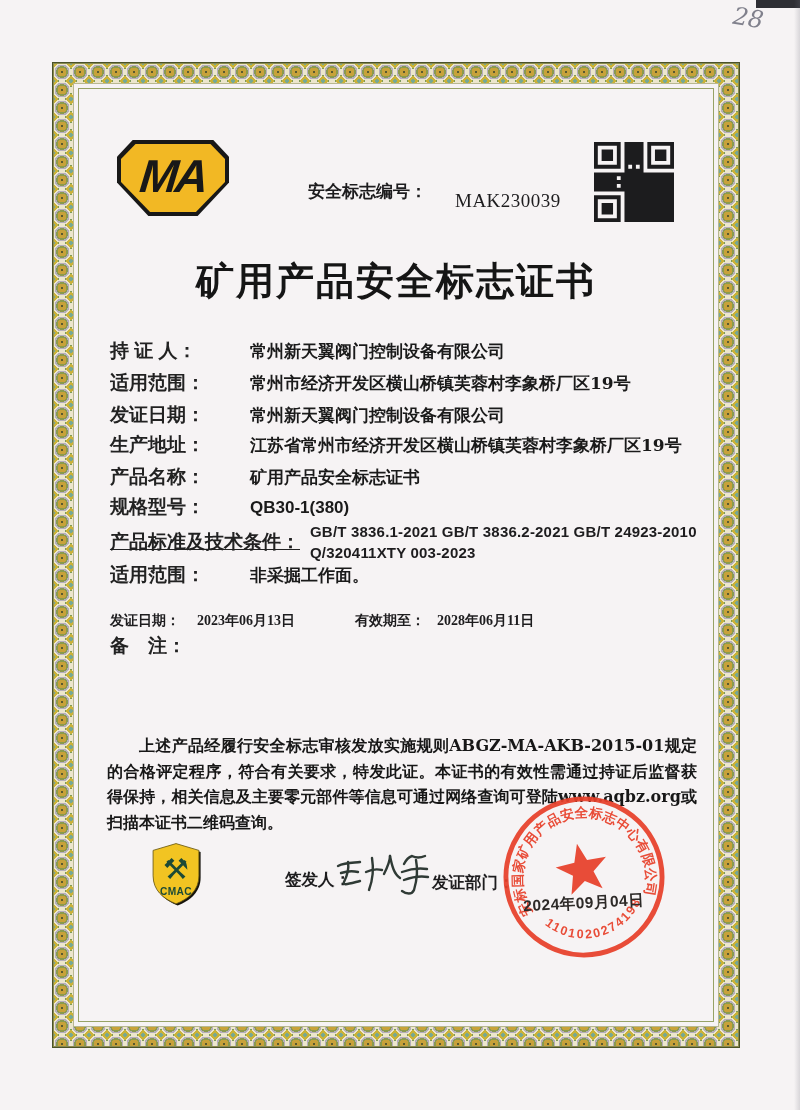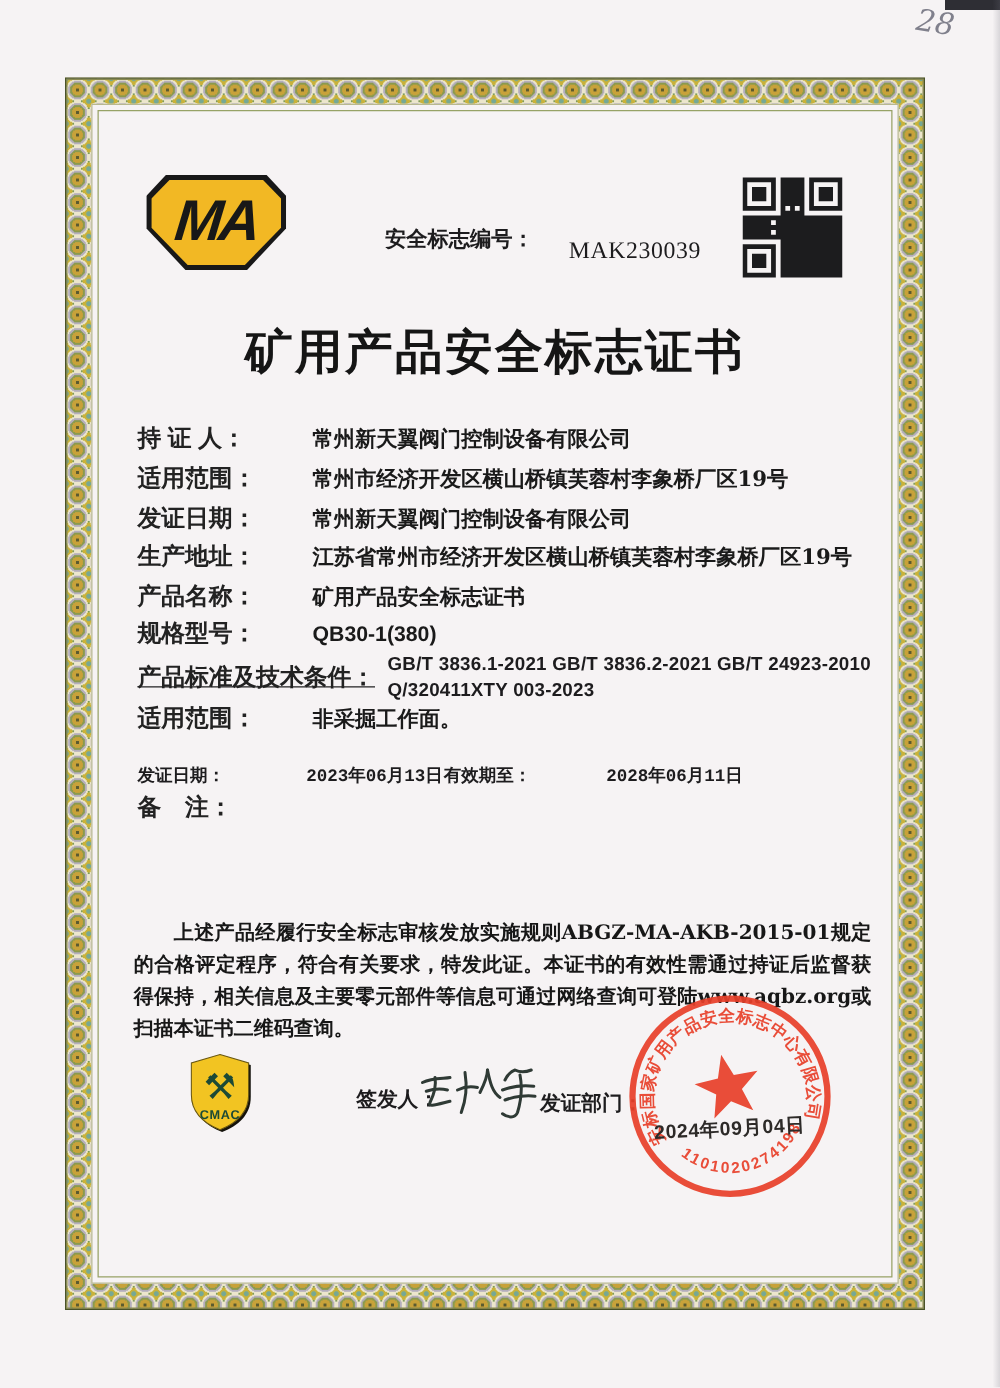--- a/index.html
+++ b/index.html
@@ -66,21 +66,21 @@
   .row{position:absolute;left:110px;white-space:nowrap;}
   .row .lab{display:inline-block;width:105px;font-weight:bold;font-size:19px;
     font-family:"Liberation Sans",sans-serif;color:#222;}
   .row .val{font-size:17px;font-weight:600;font-family:"DejaVu Serif",serif;color:#1a1a1a;margin-left:35px;}
   .row.std .lab{width:200px;vertical-align:top;text-decoration:underline;}
   .std-val{display:inline-block;width:388px;white-space:normal;
     font:600 15px "Liberation Sans",sans-serif;line-height:21px;letter-spacing:.2px;}
   .val-sans{font-family:"Liberation Sans",sans-serif !important;font-weight:bold !important;}
   .daterow span{position:absolute;top:12px;font-size:14px;}
   .daterow .dlab{font-weight:bold;font-family:"Liberation Sans",sans-serif;}
-  .daterow .dval{font-weight:bold;font-family:Liberation Mono, monospace;margin-left:48px;}
+  .daterow .dval{font-weight:bold;font-family:Liberation Serif, serif;}
 
   
   .statement{left:107px;top:733px;width:590px;text-align:justify;text-indent:2em;
     font:600 16px "DejaVu Serif",serif;line-height:25.5px;color:#171717;}
 
   
   .cmac{left:148px;top:840px;}
   .signer-label{left:285px;top:869px;font:bold 16.5px "Liberation Sans",sans-serif;}
   .signature{left:332px;top:848px;}
   .dept-label{left:432px;top:872px;font:bold 16.5px "Liberation Sans",sans-serif;}

